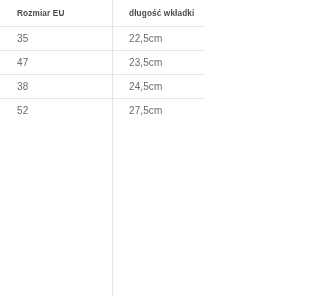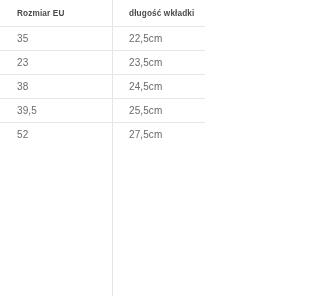--- a/index.html
+++ b/index.html
@@ -94,30 +94,26 @@
         <th>Rozmiar EU</th>
         <th>długość wkładki</th>
       </tr>
     </thead>
     <tbody>
       <tr>
         <td>35</td>
         <td>22,5cm</td>
       </tr>
       <tr>
-        <td>23</td>
+        <td>47</td>
         <td>23,5cm</td>
       </tr>
       <tr>
         <td>38</td>
         <td>24,5cm</td>
-      </tr>
-      <tr>
-        <td>39,5</td>
-        <td>25,5cm</td>
       </tr>
       <tr>
         <td>52</td>
         <td>27,5cm</td>
       </tr>
     </tbody>
   </table>
 
 </div>
 

